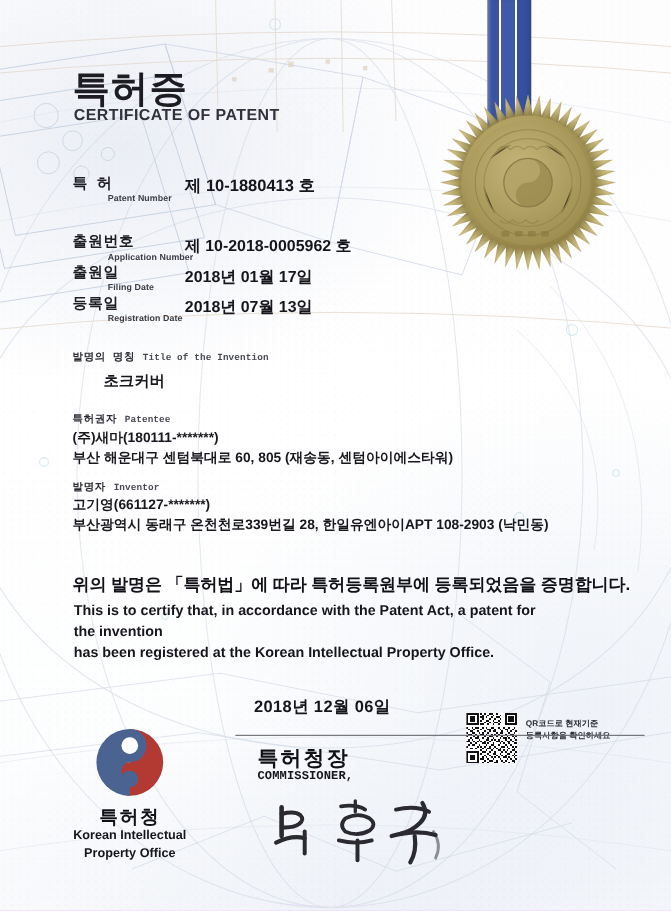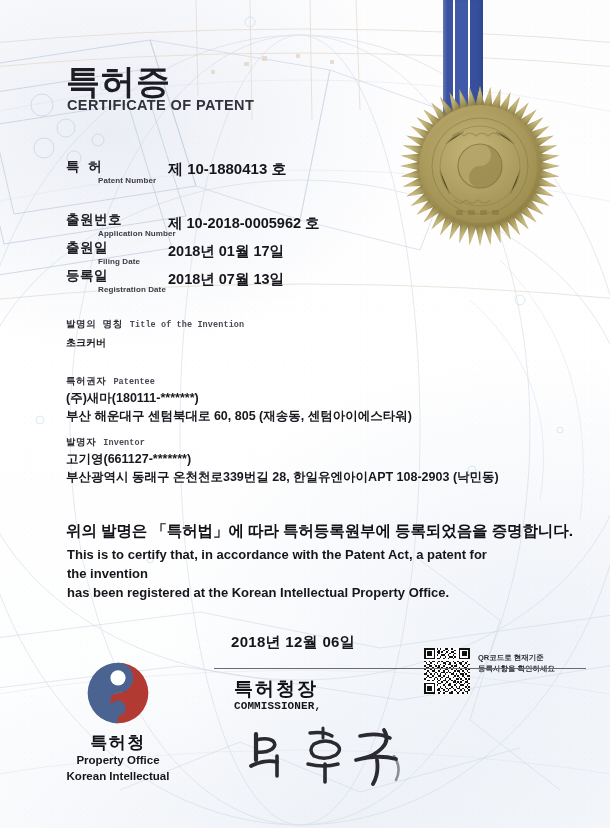--- a/index.html
+++ b/index.html
@@ -147,21 +147,22 @@
   }
   .sec-body {
     position: absolute;
     font-size: 12.5px;
     font-weight: bold;
     color: #17171d;
     line-height: 1.45;
     white-space: nowrap;
   }
   .sec-body.big {
-    font-size: 10px;
+    font-size: 14px;
+    margin-left: 28px;
   }
 
   .statement-ko {
     position: absolute;
     left: 66px;
     top: 521px;
     font-size: 15.5px;
     font-weight: bold;
     color: #101016;
     letter-spacing: -.1px;
@@ -775,17 +776,17 @@
                A23 23 0 0 1 50 50
                A11.5 11.5 0 0 0 50 73
                Z" fill="#4b6391"></path>
       <circle cx="50" cy="27" r="11.5" fill="#ffffff"></circle>
       <circle cx="50" cy="73" r="11.5" fill="#4b6391"></circle>
       <path d="M50 4 A46 46 0 0 1 96 50 A46 46 0 0 1 50 96" fill="none" stroke="#ffffff" stroke-width="0"></path>
     </g>
   </svg>
   <div class="kipo-ko">특허청</div>
   <div class="kipo-en">
+    <div>Korean Intellectual</div>
     <div>Property Office</div>
-    <div>Korean Intellectual</div>
   </div>
 
 </div>
 
 </body></html>

